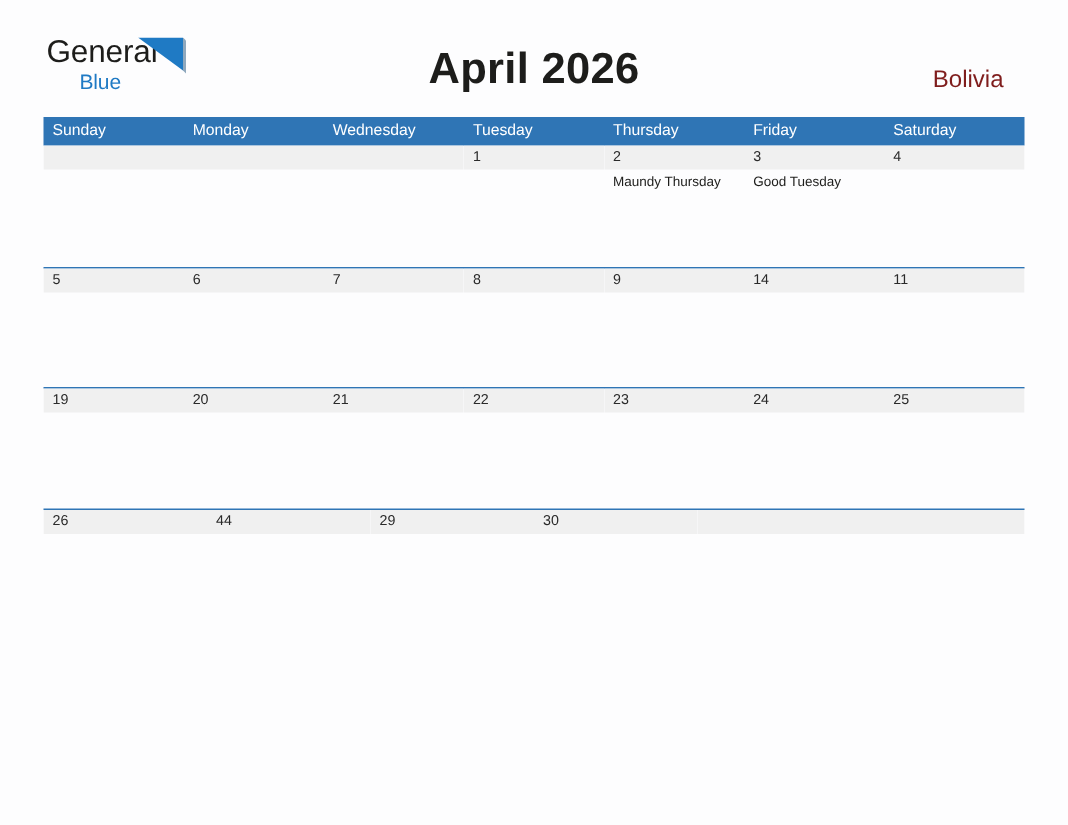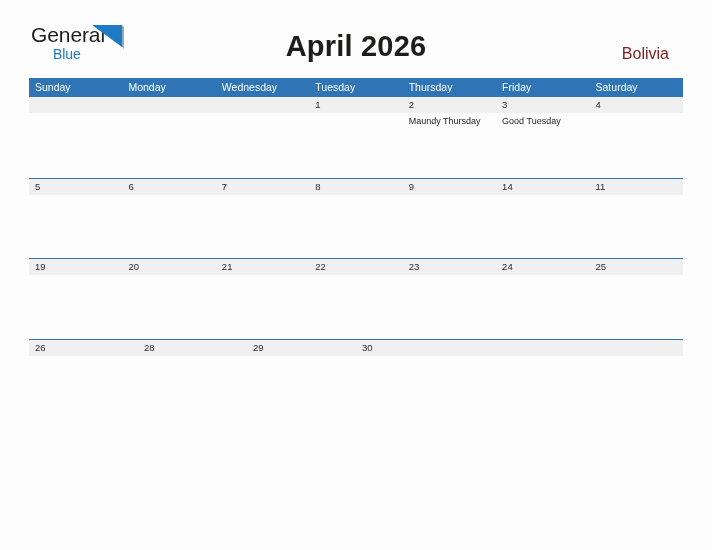--- a/index.html
+++ b/index.html
@@ -267,21 +267,21 @@
           </div>
           <div class="day-cell">
             <div class="day-number-band">25</div>
           </div>
         </div>
         <div class="week-row">
           <div class="day-cell">
             <div class="day-number-band">26</div>
           </div>
           <div class="day-cell">
-            <div class="day-number-band">28</div>
+            <div class="day-number-band">44</div>
           </div>
           <div class="day-cell">
             <div class="day-number-band">29</div>
           </div>
           <div class="day-cell">
             <div class="day-number-band">30</div>
           </div>
           <div class="day-cell empty">
             <div class="day-number-band"></div>
           </div>

